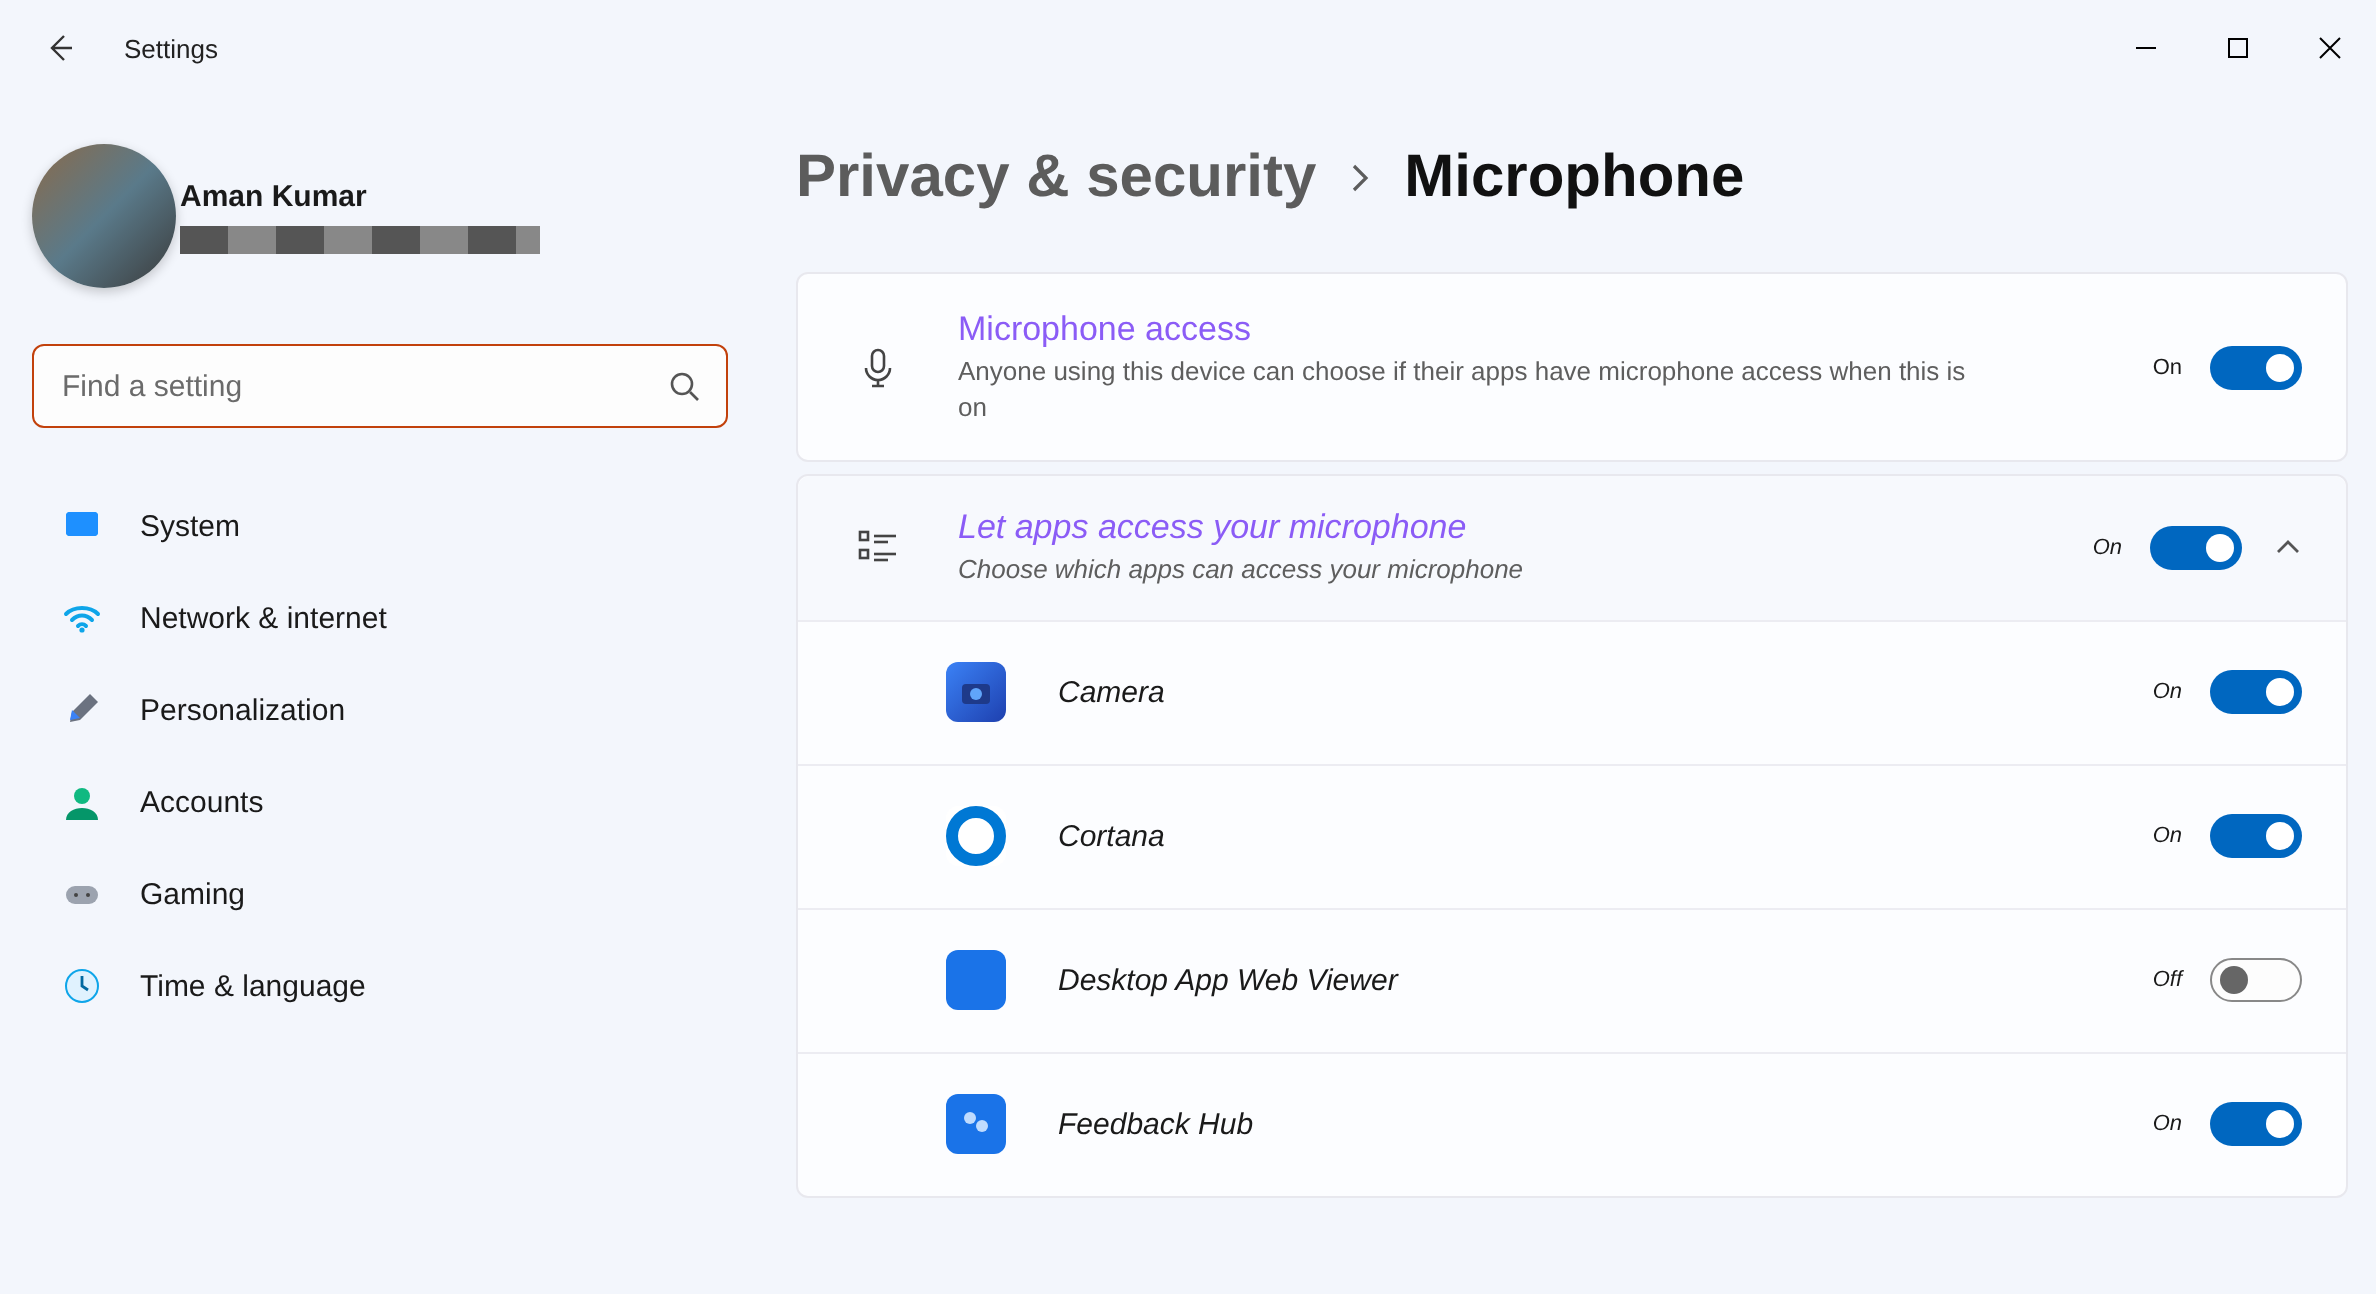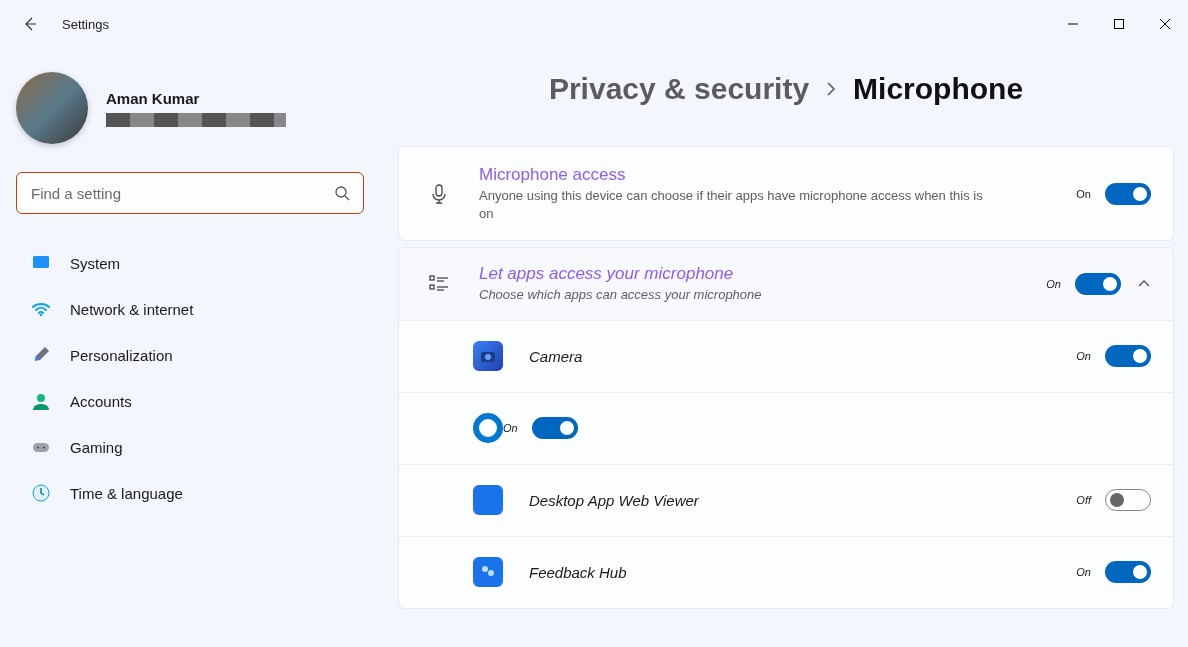--- a/index.html
+++ b/index.html
@@ -9,37 +9,37 @@
   .titlebar { height: 48px; display: flex; align-items: center; padding-left: 14px; }
   .back-btn { width: 32px; height: 32px; display: flex; align-items: center; justify-content: center; border-radius: 4px; }
   .app-title { font-size: 13px; margin-left: 16px; color: #222; }
   .win-controls { margin-left: auto; display: flex; }
   .win-btn { width: 46px; height: 32px; display: flex; align-items: center; justify-content: center; }
   .win-btn svg { stroke: #000; }
 
   
   .main { display: flex; height: calc(100% - 48px); }
   .sidebar { width: 380px; padding: 0 16px 0 16px; flex-shrink: 0; }
-  .profile { display: flex; align-items: center; gap: 18px; margin: 24px 0 28px 0; }
+  .profile { display: flex; align-items: center; gap: 2px; margin: 24px 0 28px 0; }
   .avatar { width: 72px; height: 72px; border-radius: 50%; background: linear-gradient(135deg,#8a6a4a,#5a7a8a,#3a3a3a); box-shadow: 0 2px 6px rgba(0,0,0,.2); }
   .profile-name { font-size: 15px; font-weight: 600; }
   .profile-email { width: 180px; height: 14px; margin-top: 6px; background: repeating-linear-gradient(90deg,#555 0 24px,#888 24px 48px); filter: blur(0.3px); }
 
   .search-wrap { position: relative; margin-bottom: 28px; }
   .search-input { width: 100%; height: 42px; border: 1px solid #c2410c; border-radius: 6px; background: #fdfdfd; padding: 0 44px 0 14px; font-size: 15px; }
   .search-input::placeholder { color: #6b6b6b; }
   .search-icon { position: absolute; right: 14px; top: 50%; transform: translateY(-50%); color: #555; }
 
   .nav { display: flex; flex-direction: column; gap: 4px; }
   .nav-item { display: flex; align-items: center; gap: 18px; height: 42px; padding: 0 14px; border-radius: 6px; font-size: 15px; cursor: pointer; }
   .nav-icon { width: 22px; height: 22px; display: flex; align-items: center; justify-content: center; }
 
   
   .content { flex: 1; padding: 24px 14px 0 18px; overflow-y: auto; }
-  .breadcrumb { display: flex; align-items: center; gap: 14px; margin-bottom: 40px; justify-content: center; }
+  .breadcrumb { display: flex; align-items: center; gap: 14px; margin-bottom: 30px; }
   .bc-parent { font-size: 30px; font-weight: 600; color: #5c5c5c; cursor: pointer; }
   .bc-sep { color: #5c5c5c; }
   .bc-current { font-size: 30px; font-weight: 600; color: #111; }
 
   .card { background: #fcfdff; border: 1px solid #e8e8ee; border-radius: 6px; margin-bottom: 6px; }
   .card-row { display: flex; align-items: center; padding: 18px 22px; min-height: 72px; }
   .card-icon { width: 36px; display: flex; justify-content: center; color: #444; flex-shrink: 0; }
   .card-text { margin-left: 22px; flex: 1; }
   .card-title { font-size: 17px; font-weight: 400; color: #8b5cf6; }
   .card-sub { font-size: 13px; color: #5e5e5e; margin-top: 2px; max-width: 520px; line-height: 1.35; }
@@ -246,20 +246,21 @@
               <div class="knob"></div>
             </div>
         </div>
 
         <div class="app-row">
           <div class="app-icon" style="background:#fff;">
             <svg width="30" height="30" viewBox="0 0 30 30">
                 <circle cx="15" cy="15" r="12" fill="none" stroke="#0078d4" stroke-width="6"></circle>
               </svg>
           </div>
+          <div class="app-name">Cortana</div>
           <span class="toggle-label">On</span>
           <div class="toggle on">
               <div class="knob"></div>
             </div>
         </div>
 
         <div class="app-row">
           <div class="app-icon generic"></div>
           <div class="app-name">Desktop App Web Viewer</div>
           <span class="toggle-label">Off</span>

